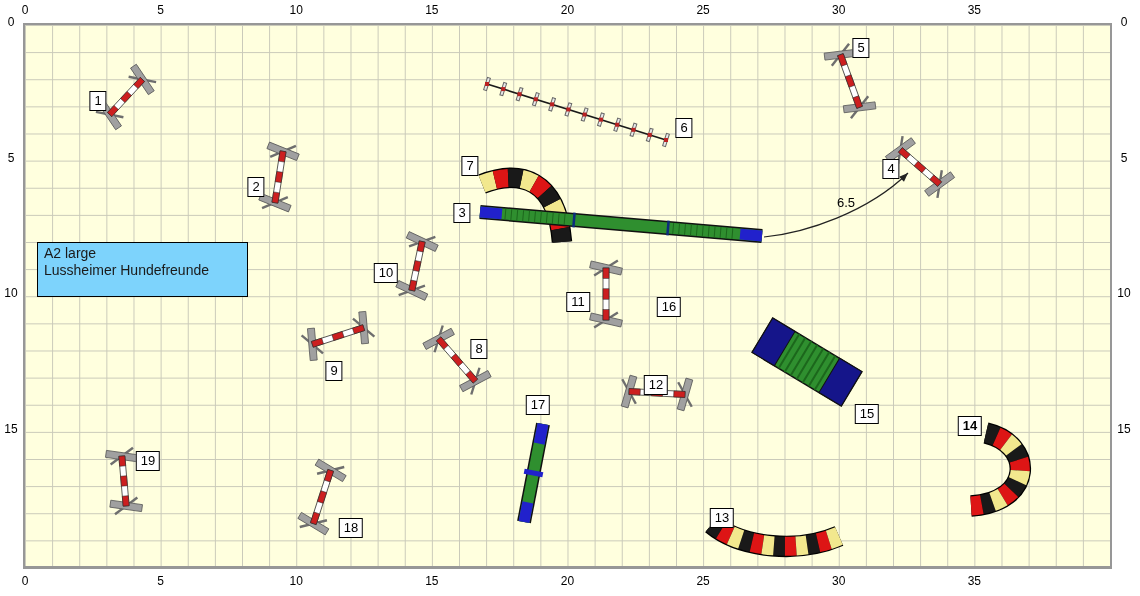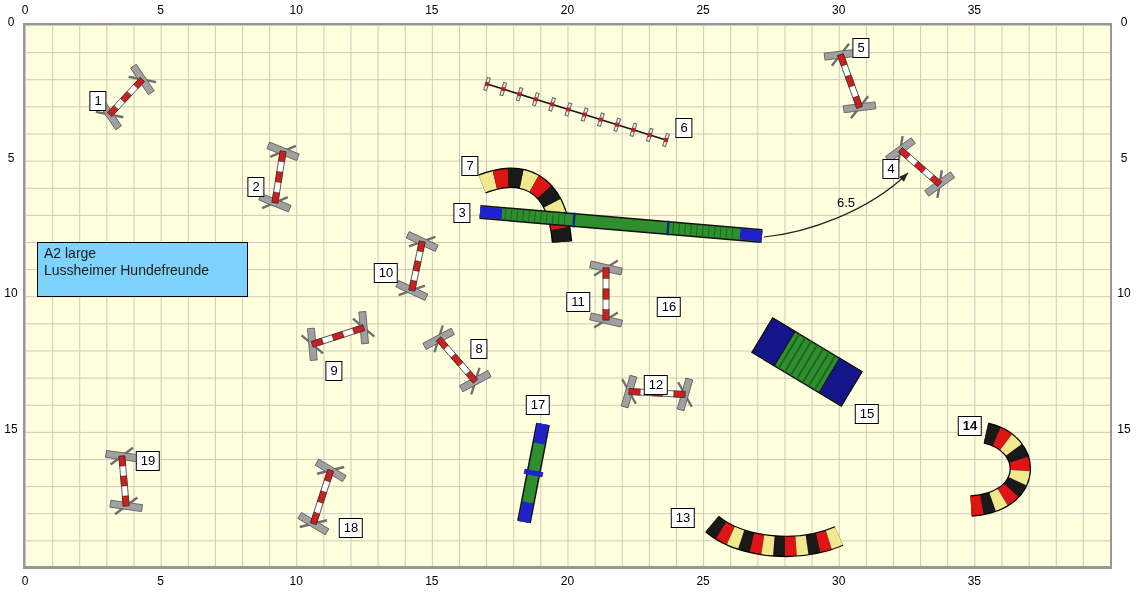--- a/index.html
+++ b/index.html
@@ -322,21 +322,21 @@
       <div class="numbox" style="left: 462px; top: 213px;">3</div>
       <div class="numbox" style="left: 891px; top: 169px;">4</div>
       <div class="numbox" style="left: 861px; top: 48px;">5</div>
       <div class="numbox" style="left: 684px; top: 128px;">6</div>
       <div class="numbox" style="left: 470px; top: 166px;">7</div>
       <div class="numbox" style="left: 479px; top: 349px;">8</div>
       <div class="numbox" style="left: 334px; top: 371px;">9</div>
       <div class="numbox" style="left: 386px; top: 273px;">10</div>
       <div class="numbox" style="left: 578px; top: 284px; margin-top: 18px;">11</div>
       <div class="numbox" style="left: 656px; top: 385px;">12</div>
-      <div class="numbox" style="left: 683px; top: 518px;">13</div>
+      <div class="numbox" style="left: 722px; top: 518px;">13</div>
       <div class="numbox" style="left: 970px; top: 426px; font-weight: bold;">14</div>
       <div class="numbox" style="left: 867px; top: 414px;">15</div>
       <div class="numbox" style="left: 658px; top: 307px; margin-left: 11px;">16</div>
       <div class="numbox" style="left: 538px; top: 405px;">17</div>
       <div class="numbox" style="left: 351px; top: 496px; margin-top: 32px;">18</div>
       <div class="numbox" style="left: 148px; top: 461px;">19</div>
     </div>
   <div class="infobox">
     <div>A2 large</div>
     <div>Lussheimer Hundefreunde</div>

